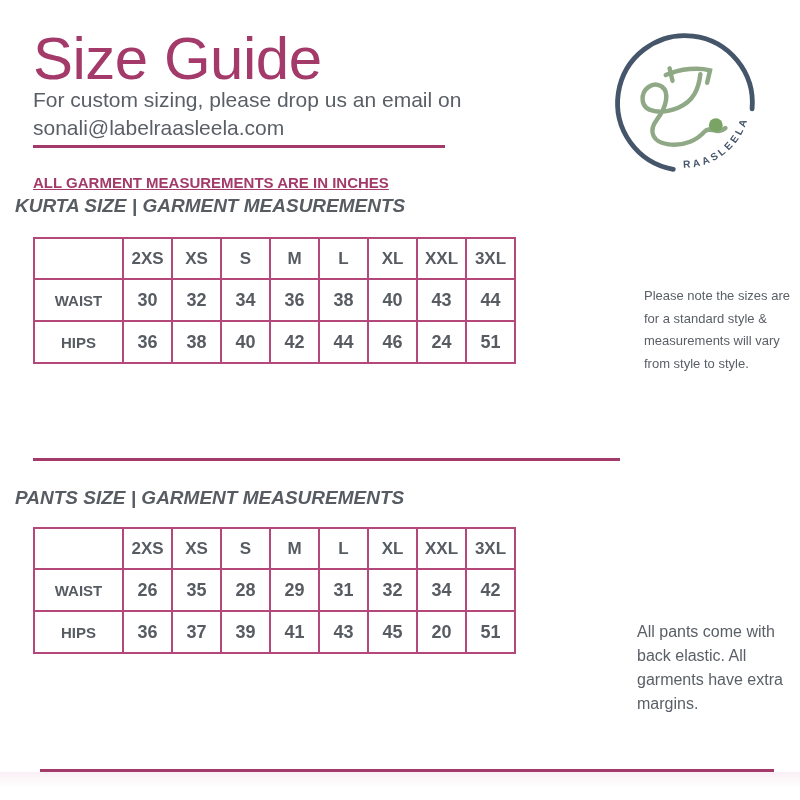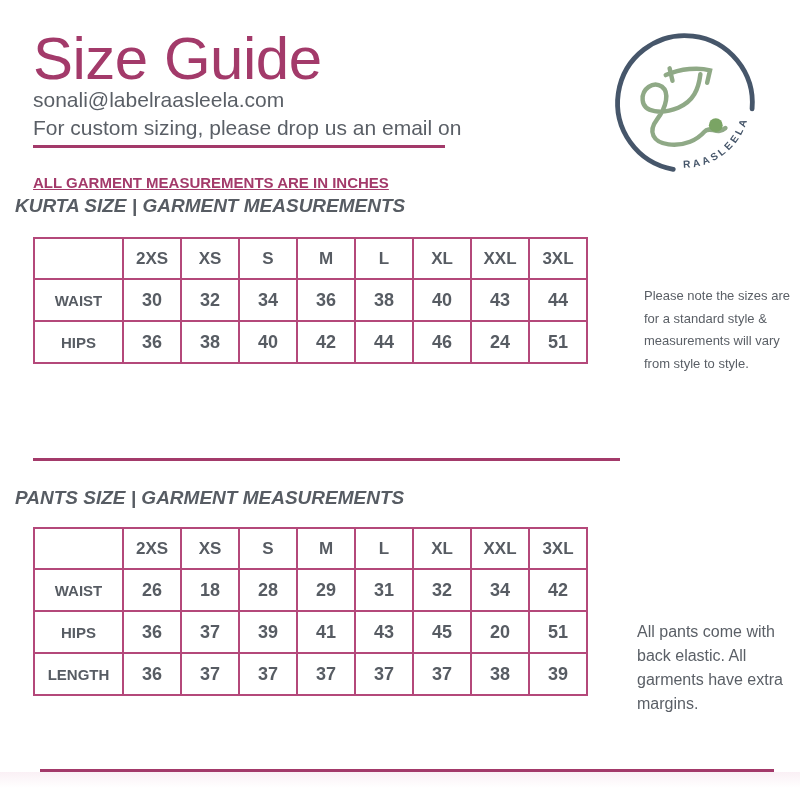--- a/index.html
+++ b/index.html
@@ -51,21 +51,21 @@
     table-layout:fixed;
   }
   .kurta-table{top:237px;}
   .pants-table{top:527px;}
   table.size-table th, table.size-table td{
     border:2px solid var(--tborder);
     text-align:center;vertical-align:middle;
     font-weight:700;color:var(--ink);
     background:#fff;
   }
-  table.size-table th{height:41px;font-size:17px;width:58px;}
+  table.size-table th{height:41px;font-size:17px;width:49px;}
   table.size-table th.corner{width:89px;}
   table.size-table td{height:42px;font-size:18px;}
   table.size-table td.row-label{font-size:15px;}
 
   .side-note{
     position:absolute;color:var(--note);
   }
   .kurta-note{left:644px;top:285px;width:154px;font-size:13px;line-height:22.5px;}
   .pants-note{left:637px;top:620px;width:168px;font-size:16px;line-height:24px;}
 
@@ -77,22 +77,22 @@
   .logo{
     position:absolute;left:608px;top:26px;width:154px;height:154px;
   }
 </style>
 </head>
 <body>
 
 <h1 class="page-title">Size Guide</h1>
 
 <div class="subtitle">
+  <div>For custom sizing, please drop us an email on</div>
   <div>sonali@labelraasleela.com</div>
-  <div>For custom sizing, please drop us an email on</div>
 </div>
 
 <svg class="logo" viewBox="0 0 160 160" aria-hidden="true">
 
   <path d="M67.8,148.9 A70,70 0 1 1 149.7,86.1" fill="none" stroke="#46566a" stroke-width="5" stroke-linecap="round"></path>
 
   <g fill="none" stroke="#8fa986" stroke-width="4.6" stroke-linecap="round">
     <path d="M64,44 l3,13"></path>
     <path d="M60,51 C76,44 94,43 106,46 l-3,13"></path>
     <path d="M96,50 C94,66 89,78 73,85 C56,92 37,90 36,77 C35,65 47,57 56,63 C64,69 61,84 51,97 C41,110 47,121 63,123 C80,125 93,118 100,110 C106,103 113,114 122,106"></path>
@@ -170,49 +170,38 @@
         <th>L</th>
         <th>XL</th>
         <th>XXL</th>
         <th>3XL</th>
       </tr>
     </thead>
     <tbody>
       <tr>
         <td class="row-label">WAIST</td>
         <td>26</td>
-        <td>18</td>
+        <td>35</td>
         <td>28</td>
         <td>29</td>
         <td>31</td>
         <td>32</td>
         <td>34</td>
         <td>42</td>
       </tr>
       <tr>
         <td class="row-label">HIPS</td>
         <td>36</td>
         <td>37</td>
         <td>39</td>
         <td>41</td>
         <td>43</td>
         <td>45</td>
         <td>20</td>
         <td>51</td>
       </tr>
-      <tr>
-        <td class="row-label">LENGTH</td>
-        <td>36</td>
-        <td>37</td>
-        <td>37</td>
-        <td>37</td>
-        <td>37</td>
-        <td>37</td>
-        <td>38</td>
-        <td>39</td>
-      </tr>
     </tbody>
   </table>
 
 <div class="side-note pants-note">All pants come with back elastic. All garments have extra margins.</div>
 
 <div class="divider bottom-line"></div>
 <div class="bottom-glow"></div>
 
 </body></html>

